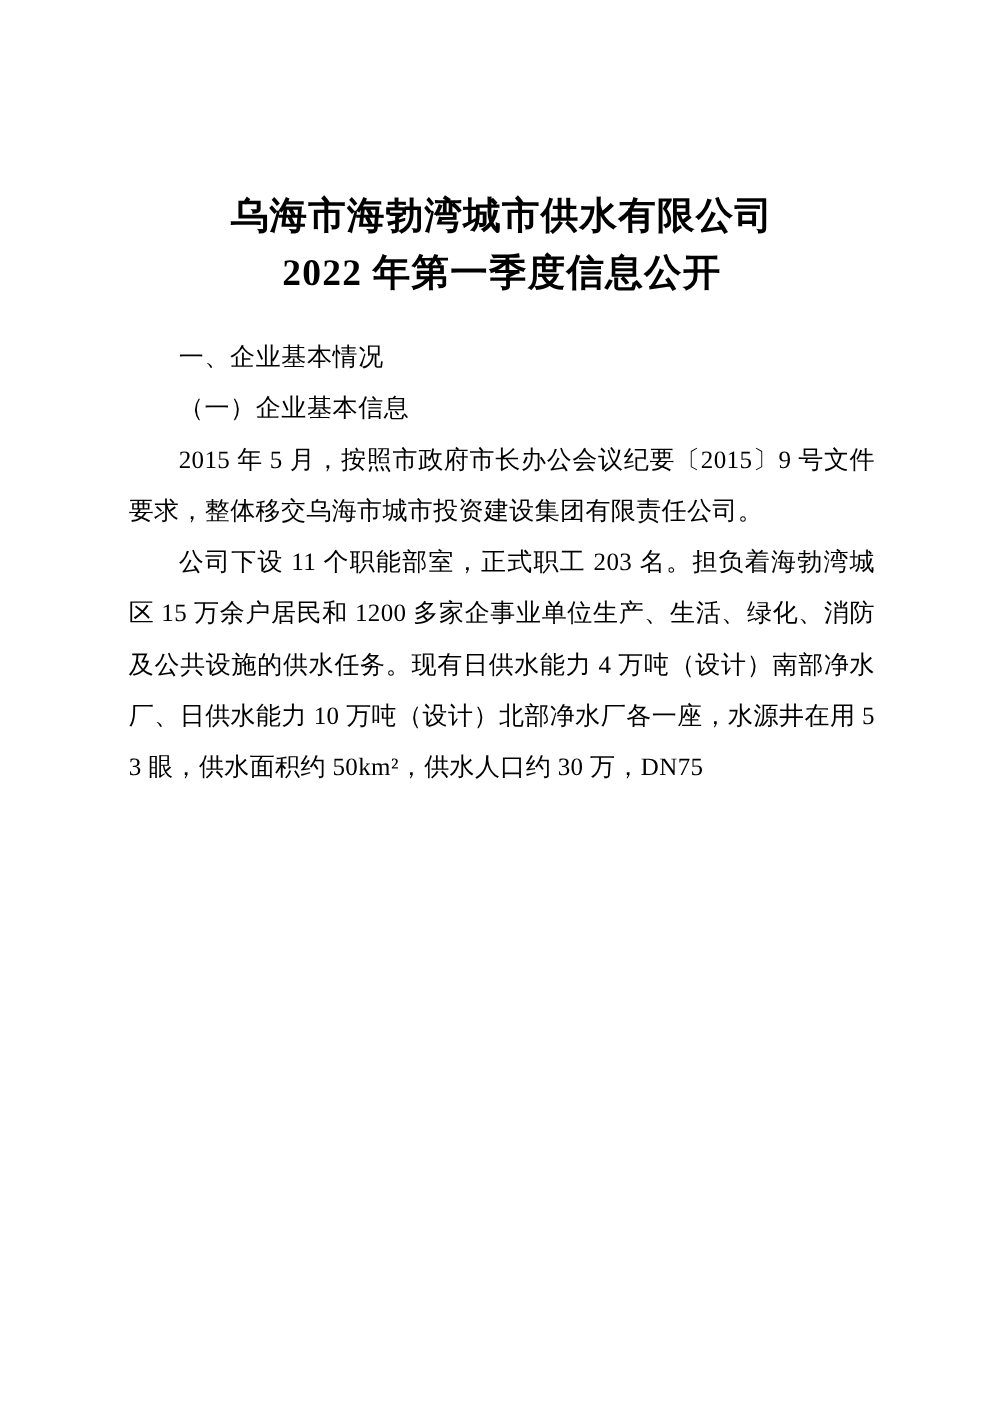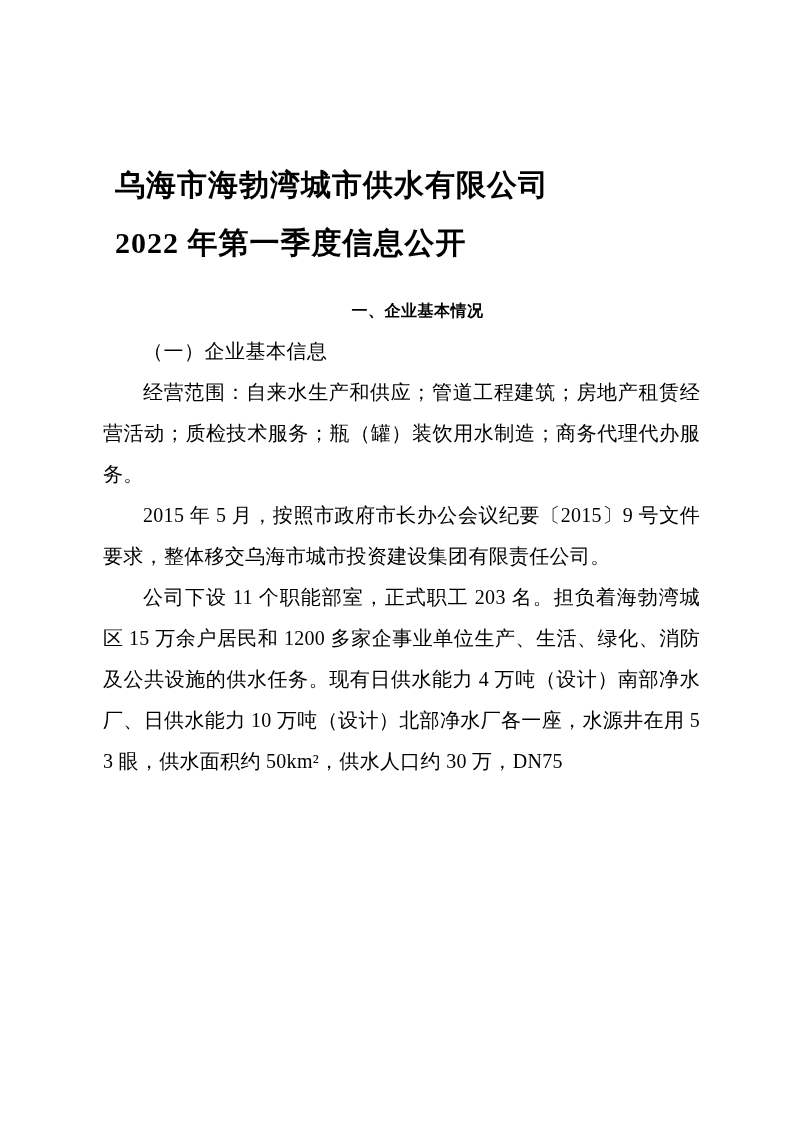--- a/index.html
+++ b/index.html
@@ -17,36 +17,35 @@
     box-sizing: border-box;
     padding: 150px 93px 0 103px;
     overflow: hidden;
     font-family: "Liberation Serif", "DejaVu Serif", serif;
   }
   .doc-title {
     font-family: "Liberation Serif", "DejaVu Serif", serif;
     font-weight: bold;
     font-size: 30px;
     line-height: 46px;
-    text-align: left;
+    text-align: center;
     letter-spacing: 1px;
-    margin: 12px;
+    margin: 0;
   }
   .title-block {
     margin-bottom: 24px;
   }
   .h-section {
     font-family: "Liberation Sans", "DejaVu Sans", sans-serif;
-    font-weight: bold;
-    font-size: 16px;
+    font-weight: normal;
+    font-size: 20px;
     line-height: 41px;
     text-indent: 2em;
     margin: 0;
     letter-spacing: 0.5px;
-    text-align: center;
   }
   .h-sub {
     font-family: "Liberation Serif", "DejaVu Serif", serif;
     font-weight: normal;
     font-size: 20px;
     line-height: 41px;
     text-indent: 2em;
     margin: 0;
     letter-spacing: 0.5px;
   }
@@ -68,19 +67,18 @@
   <div class="title-block">
     <h1 class="doc-title">乌海市海勃湾城市供水有限公司</h1>
     <h1 class="doc-title">2022 年第一季度信息公开</h1>
   </div>
 
   <h2 class="h-section">一、企业基本情况</h2>
 
   <h3 class="h-sub">（一）企业基本信息</h3>
 
 
-  <p class="para">经营范围：自来水生产和供应；管道工程建筑；房地产租赁经营活动；质检技术服务；瓶（罐）装饮用水制造；商务代理代办服务。</p>
 
 
   <p class="para">2015 年 5 月，按照市政府市长办公会议纪要〔2015〕9 号文件要求，整体移交乌海市城市投资建设集团有限责任公司。</p>
 
   <p class="para">公司下设 11 个职能部室，正式职工 203 名。担负着海勃湾城区 15 万余户居民和 1200 多家企事业单位生产、生活、绿化、消防及公共设施的供水任务。现有日供水能力 4 万吨（设计）南部净水厂、日供水能力 10 万吨（设计）北部净水厂各一座，水源井在用 53 眼，供水面积约 50km²，供水人口约 30 万，DN75</p>
 </div>
 
 </body></html>

